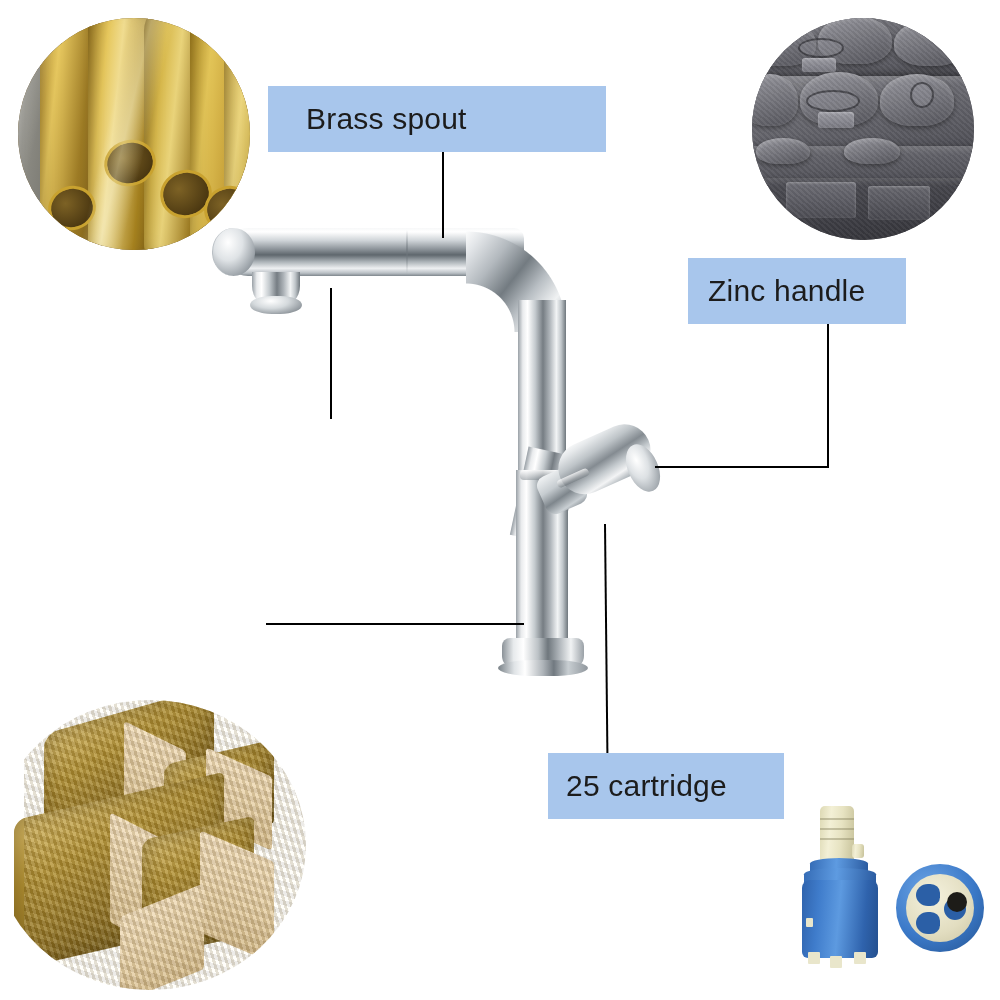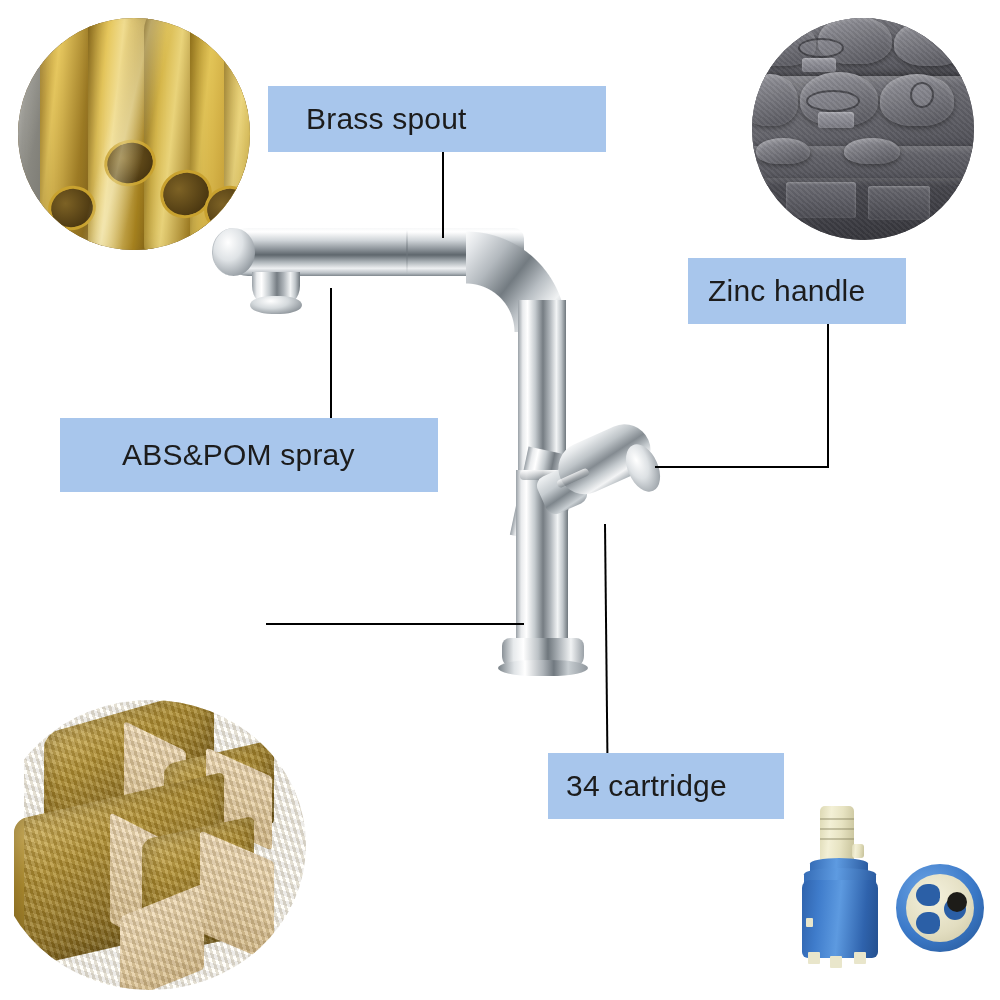--- a/index.html
+++ b/index.html
@@ -409,20 +409,17 @@
   <div class="leader h lead-handle-h"></div>
   <div class="leader h lead-body-h"></div>
   <div class="leader v lead-cart"></div>
 
   <div class="callout c-brass-spout">
     <span>Brass spout</span>
   </div>
   <div class="callout c-zinc-handle">
     <span>Zinc handle</span>
   </div>
-  <div class="callout c-abs-spray">
-    <span>ABS&amp;POM spray</span>
-  </div>
   <div class="callout c-25-cartridge">
-    <span>34 cartridge</span>
+    <span>25 cartridge</span>
   </div>
 
 </div>
 
 </body></html>

